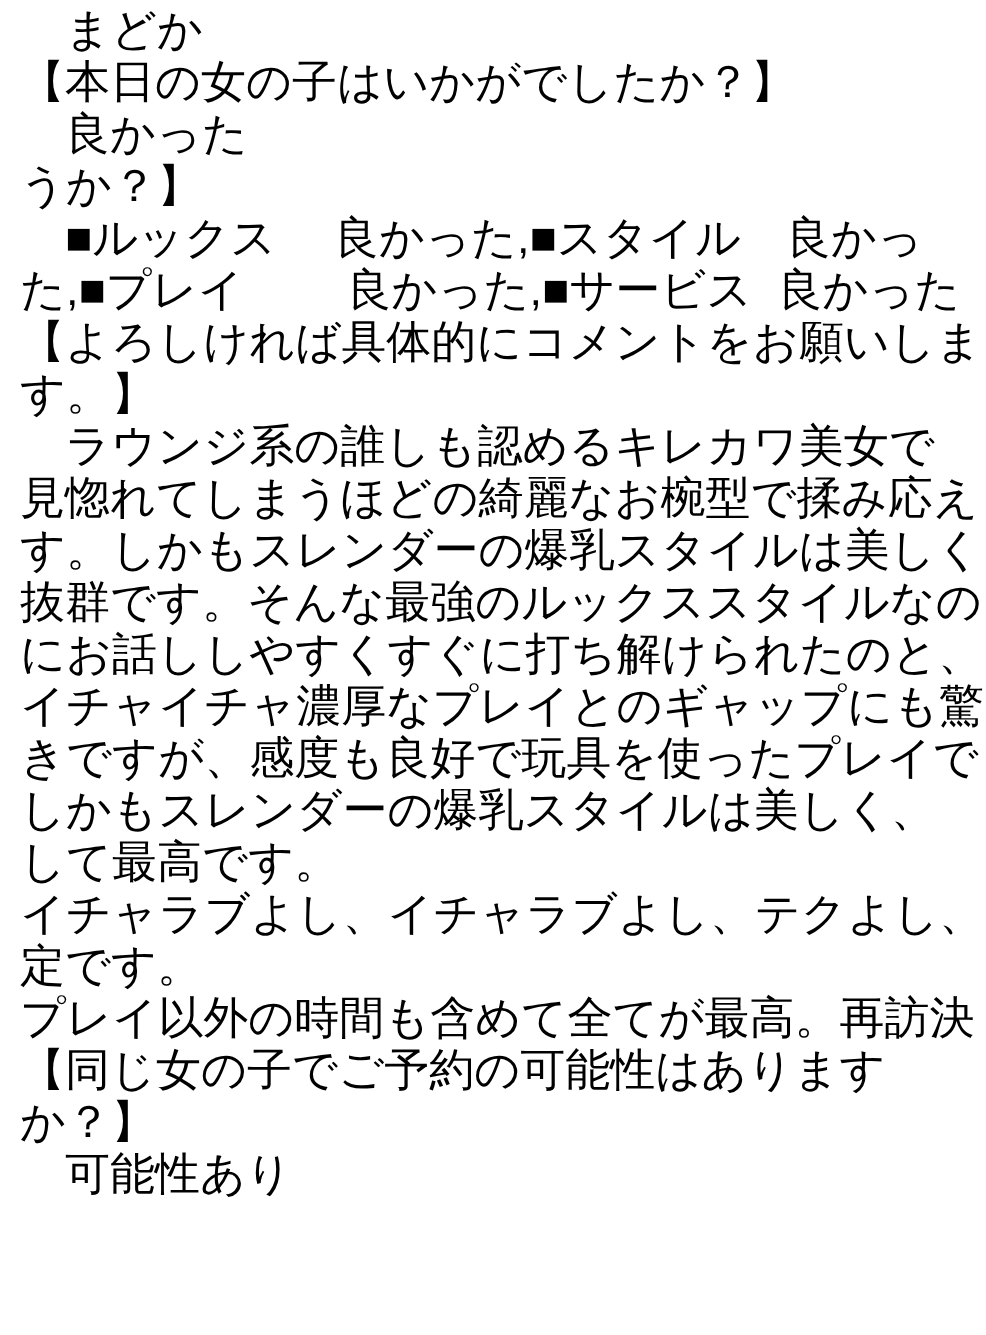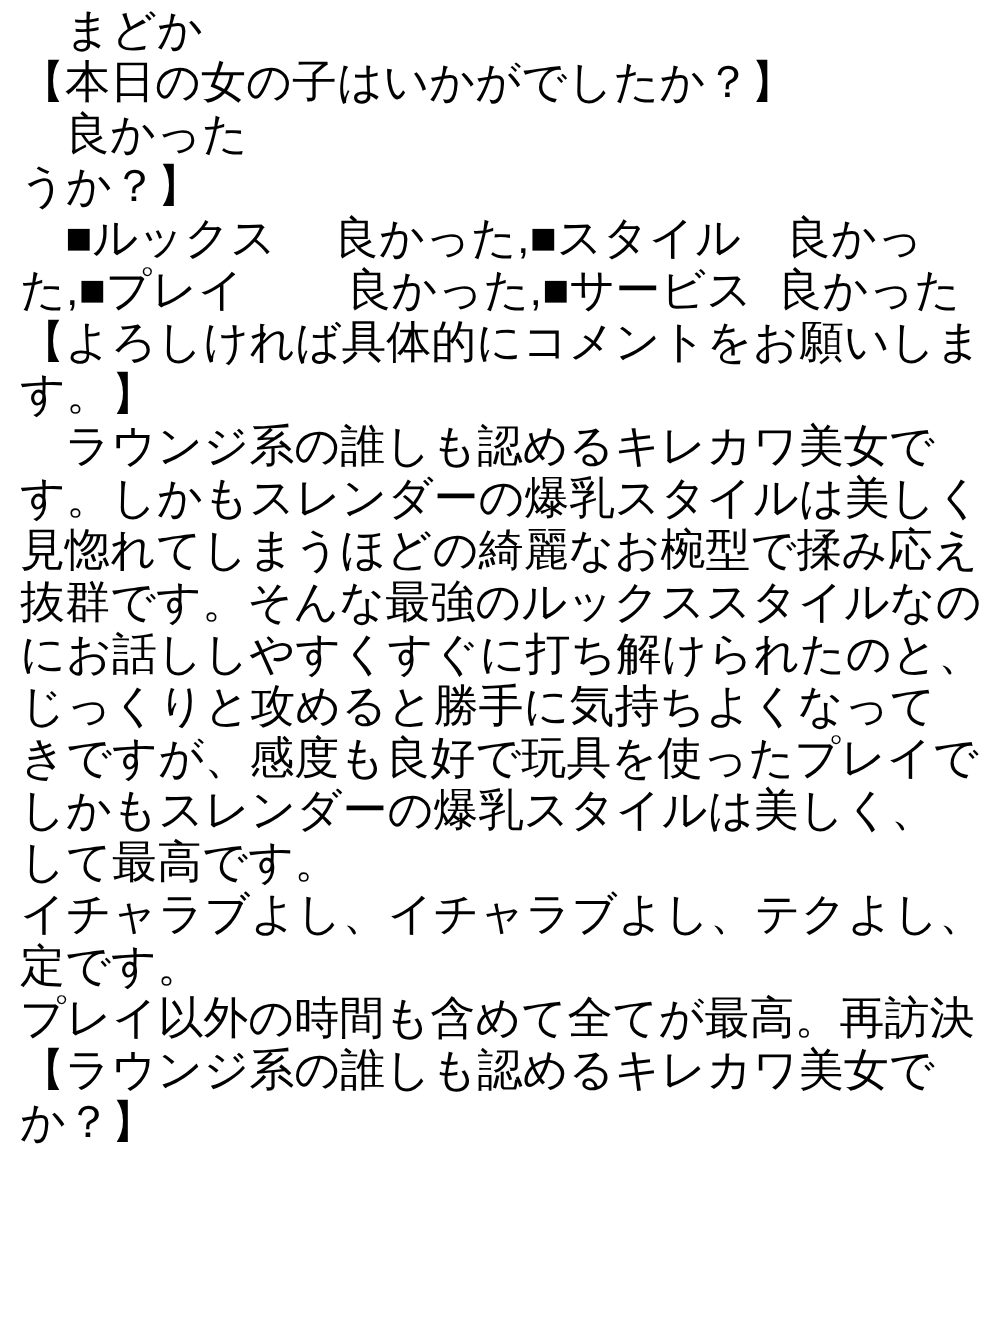--- a/index.html
+++ b/index.html
@@ -32,26 +32,27 @@
 <div class="page">
   <div class="ln">　まどか</div>
   <div class="ln">【本日の女の子はいかがでしたか？】</div>
   <div class="ln">　良かった</div>
   <div class="ln">うか？】</div>
   <div class="ln">　■ルックス　 良かった,■スタイル　良かっ</div>
   <div class="ln">た,■プレイ　　 良かった,■サービス  良かった</div>
   <div class="ln">【よろしければ具体的にコメントをお願いしま</div>
   <div class="ln">す。】</div>
   <div class="ln">　ラウンジ系の誰しも認めるキレカワ美女で</div>
+  <div class="ln">見惚れてしまうほどの綺麗なお椀型で揉み応え</div>
   <div class="ln">す。しかもスレンダーの爆乳スタイルは美しく</div>
-  <div class="ln">見惚れてしまうほどの綺麗なお椀型で揉み応え</div>
   <div class="ln">抜群です。そんな最強のルックススタイルなの</div>
   <div class="ln">にお話ししやすくすぐに打ち解けられたのと、</div>
-  <div class="ln">じっくりと攻めると勝手に気持ちよくなって</div>
+  <div class="ln">イチャイチャ濃厚なプレイとのギャップにも驚</div>
   <div class="ln">きですが、感度も良好で玩具を使ったプレイで</div>
   <div class="ln">しかもスレンダーの爆乳スタイルは美しく、</div>
   <div class="ln">して最高です。</div>
   <div class="ln">イチャラブよし、イチャラブよし、テクよし、</div>
   <div class="ln">定です。</div>
   <div class="ln">プレイ以外の時間も含めて全てが最高。再訪決</div>
-  <div class="ln">【ラウンジ系の誰しも認めるキレカワ美女で</div>
+  <div class="ln">【同じ女の子でご予約の可能性はあります</div>
   <div class="ln">か？】</div>
+  <div class="ln">　可能性あり</div>
 </div>
 
 </body></html>

